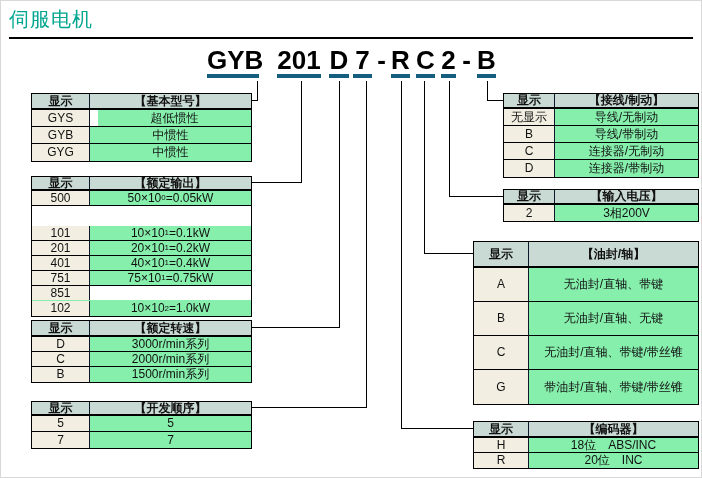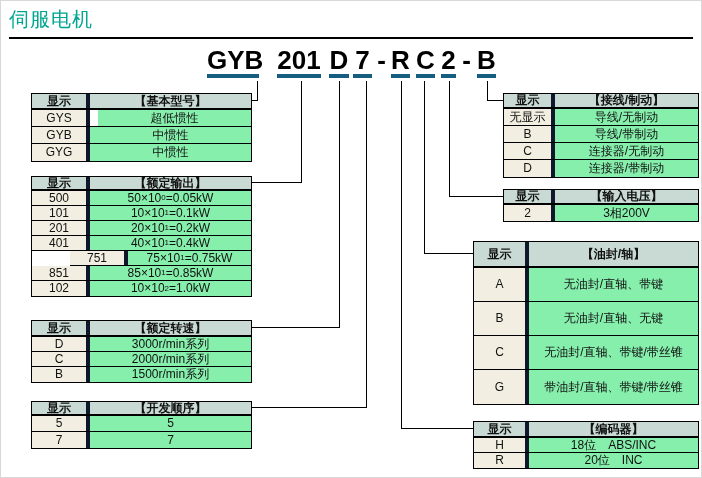--- a/index.html
+++ b/index.html
@@ -32,21 +32,21 @@
     position:absolute; border:1px solid #000; background:#fff;
     font-size:12px; line-height:1.2;
   }
   .tr { display:flex; border-bottom:1px solid #000; }
   .tr:last-child { border-bottom:none; }
   .tr.th { background:#c9d9d3; border-bottom:2px solid #000; font-weight:bold; }
   .cell {
     display:flex; align-items:center; justify-content:center;
     text-align:center; padding:0 2px;
   }
-  .c1 { border-right:4px solid #0f172a; background:#f2efe2; }
+  .c1 { border-right:1px solid #0f172a; background:#f2efe2; }
   .tr.th .c1 { background:#c9d9d3; }
   .c2 { flex:1; background:#86efac; }
   .tr.th .c2 { background:#c9d9d3;text-align:center; }
   .lt .c1 { width:58px; }      
   .rt5 .c1 { width:51px; }     
   .rt7 .c1 { width:55px; }     
   .two-line { flex-direction:row; justify-content:center; }
   sup { font-size:8px; line-height:0; vertical-align:super; }
 </style>
 </head>
@@ -117,21 +117,21 @@
       <div class="cell c2">【额定输出】</div>
     </div>
     <div class="tr" style="height:15px;">
       <div class="cell c1">500</div>
       <div class="cell c2">
           <span>50×10</span>
           <sup>0</sup>
           <span>=0.05kW</span>
         </div>
     </div>
-    <div class="tr" style="height:15px;">
+    <div class="tr" style="height:15px;margin-top:20px;">
       <div class="cell c1">101</div>
       <div class="cell c2">
           <span>10×10</span>
           <sup>1</sup>
           <span>=0.1kW</span>
         </div>
     </div>
     <div class="tr" style="height:15px;">
       <div class="cell c1">201</div>
       <div class="cell c2">
@@ -141,29 +141,29 @@
         </div>
     </div>
     <div class="tr" style="height:15px;">
       <div class="cell c1">401</div>
       <div class="cell c2">
           <span>40×10</span>
           <sup>1</sup>
           <span>=0.4kW</span>
         </div>
     </div>
-    <div class="tr" style="height:15px;margin-left:38px;">
+    <div class="tr" style="height:15px;">
       <div class="cell c1">751</div>
       <div class="cell c2">
           <span>75×10</span>
           <sup>1</sup>
           <span>=0.75kW</span>
         </div>
     </div>
-    <div class="tr" style="height:15px;">
+    <div class="tr" style="height:15px;flex-direction:column;">
       <div class="cell c1">851</div>
       <div class="cell c2">
           <span>85×10</span>
           <sup>1</sup>
           <span>=0.85kW</span>
         </div>
     </div>
     <div class="tr" style="height:15px;">
       <div class="cell c1">102</div>
       <div class="cell c2">

